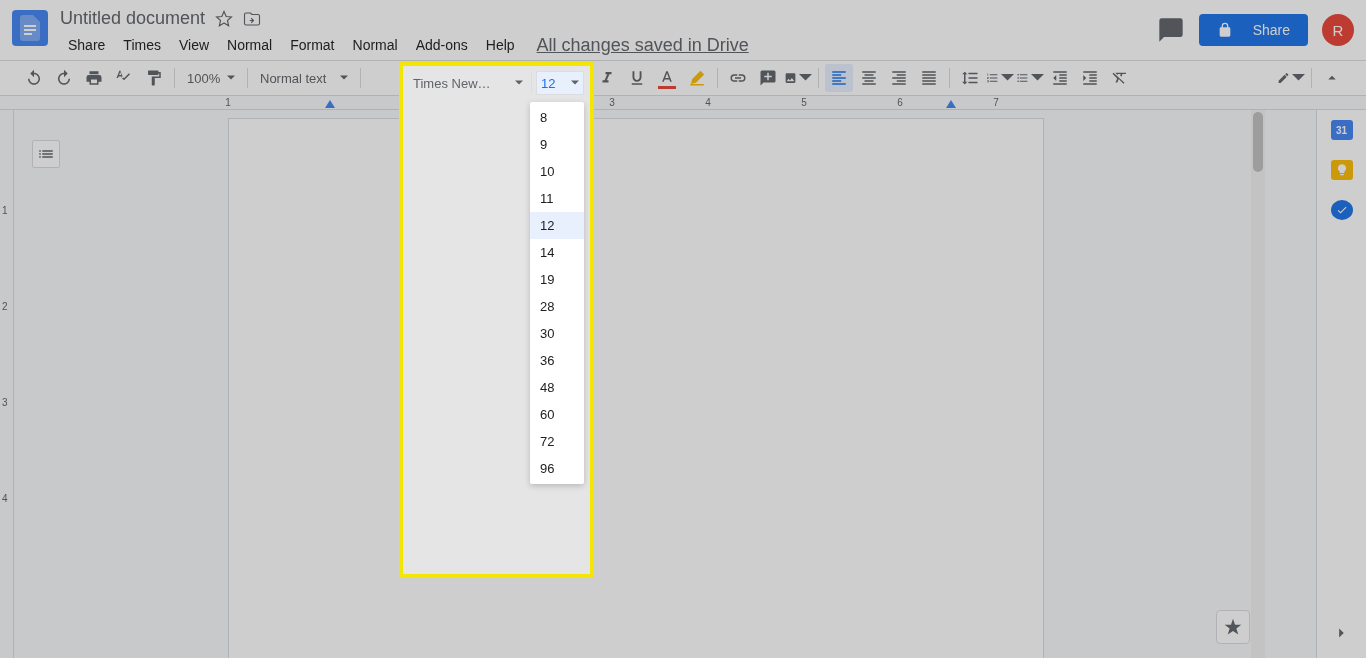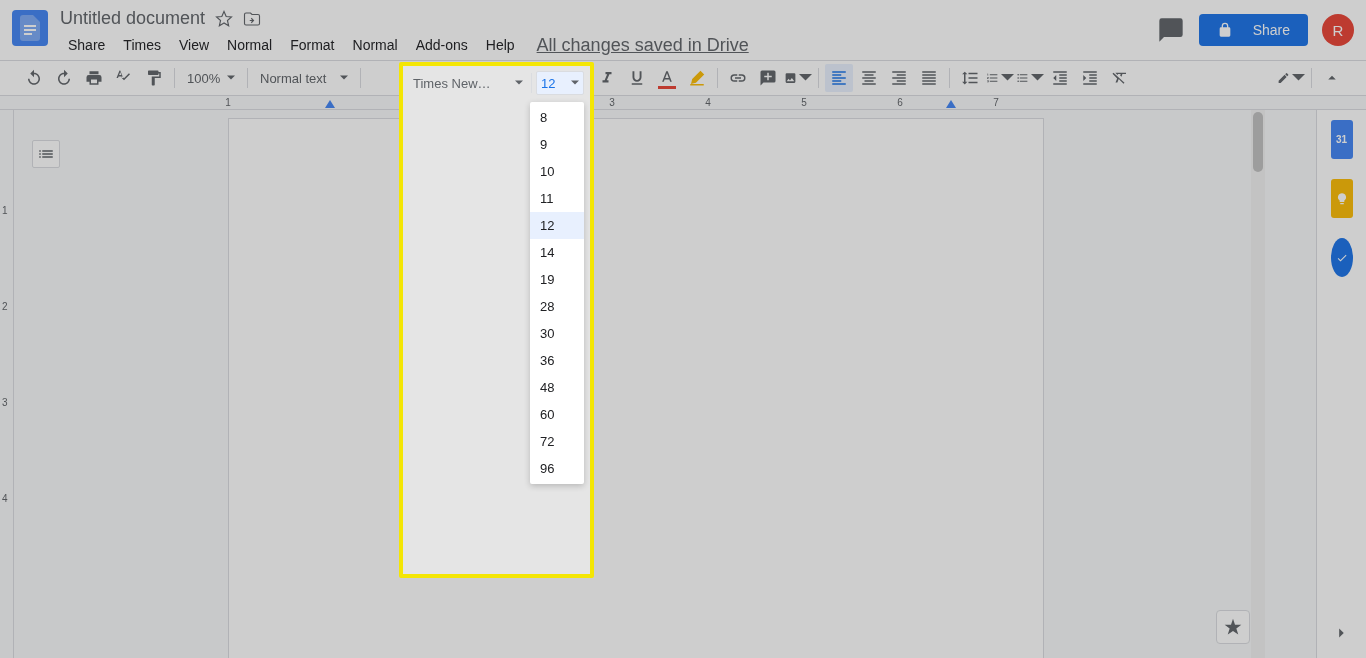--- a/index.html
+++ b/index.html
@@ -39,21 +39,21 @@
   .ind-left { left: 97px; border-left: 5px solid transparent; border-right: 5px solid transparent; border-bottom: 8px solid #4285f4; }
   .ind-right { left: 718px; border-left: 5px solid transparent; border-right: 5px solid transparent; border-bottom: 8px solid #4285f4; }
   .workspace { display: flex; height: calc(658px - 60px - 36px - 14px); }
   .ruler-v { width: 14px; background: #f8f9fa; border-right: 1px solid #dadce0; position: relative; flex-shrink: 0; }
   .rv-mark { position: absolute; left: 2px; font-size: 10px; color: #5f6368; transform: translateY(-50%); }
   .canvas-area { flex: 1; background: #f8f9fa; position: relative; overflow: hidden; }
   .outline-toggle { position: absolute; left: 18px; top: 30px; width: 28px; height: 28px; border: 1px solid #dadce0; border-radius: 2px; display: flex; align-items: center; justify-content: center; cursor: pointer; background: #fff; }
   .outline-toggle svg { width: 18px; height: 18px; fill: #5f6368; }
   .page { position: absolute; left: 214px; top: 8px; width: 816px; height: 1056px; background: #fff; border: 1px solid #dadce0; }
   .sidepanel { width: 50px; border-left: 1px solid #dadce0; background: #fff; display: flex; flex-direction: column; align-items: center; padding-top: 10px; gap: 20px; }
-  .side-icon { width: 22px; height: 39px; border-radius: 3px; cursor: pointer; display: flex; align-items: center; justify-content: center; font-size: 10px; color: #fff; font-weight: bold; }
+  .side-icon { width: 22px; height: 20px; border-radius: 3px; cursor: pointer; display: flex; align-items: center; justify-content: center; font-size: 10px; color: #fff; font-weight: bold; }
   .side-cal { background: #4285f4; }
   .side-keep { background: #fbbc04; }
   .side-tasks { background: #1a73e8; border-radius: 50%; }
   .side-expand { position: absolute; bottom: 14px; right: 14px; width: 22px; height: 22px; fill: #5f6368; cursor: pointer; }
   .explore-btn { position: absolute; bottom: 14px; right: 66px; width: 34px; height: 34px; border: 1px solid #dadce0; border-radius: 4px; background: #fff; display: flex; align-items: center; justify-content: center; cursor: pointer; }
   .explore-btn svg { width: 20px; height: 20px; fill: #5f6368; }
   .scrollbar-v { position: absolute; right: 51px; top: 0; bottom: 0; width: 14px; background: #f1f1f1; }
   .scroll-thumb { position: absolute; left: 2px; right: 2px; top: 2px; height: 60px; background: #c1c1c1; border-radius: 5px; }
 
   

